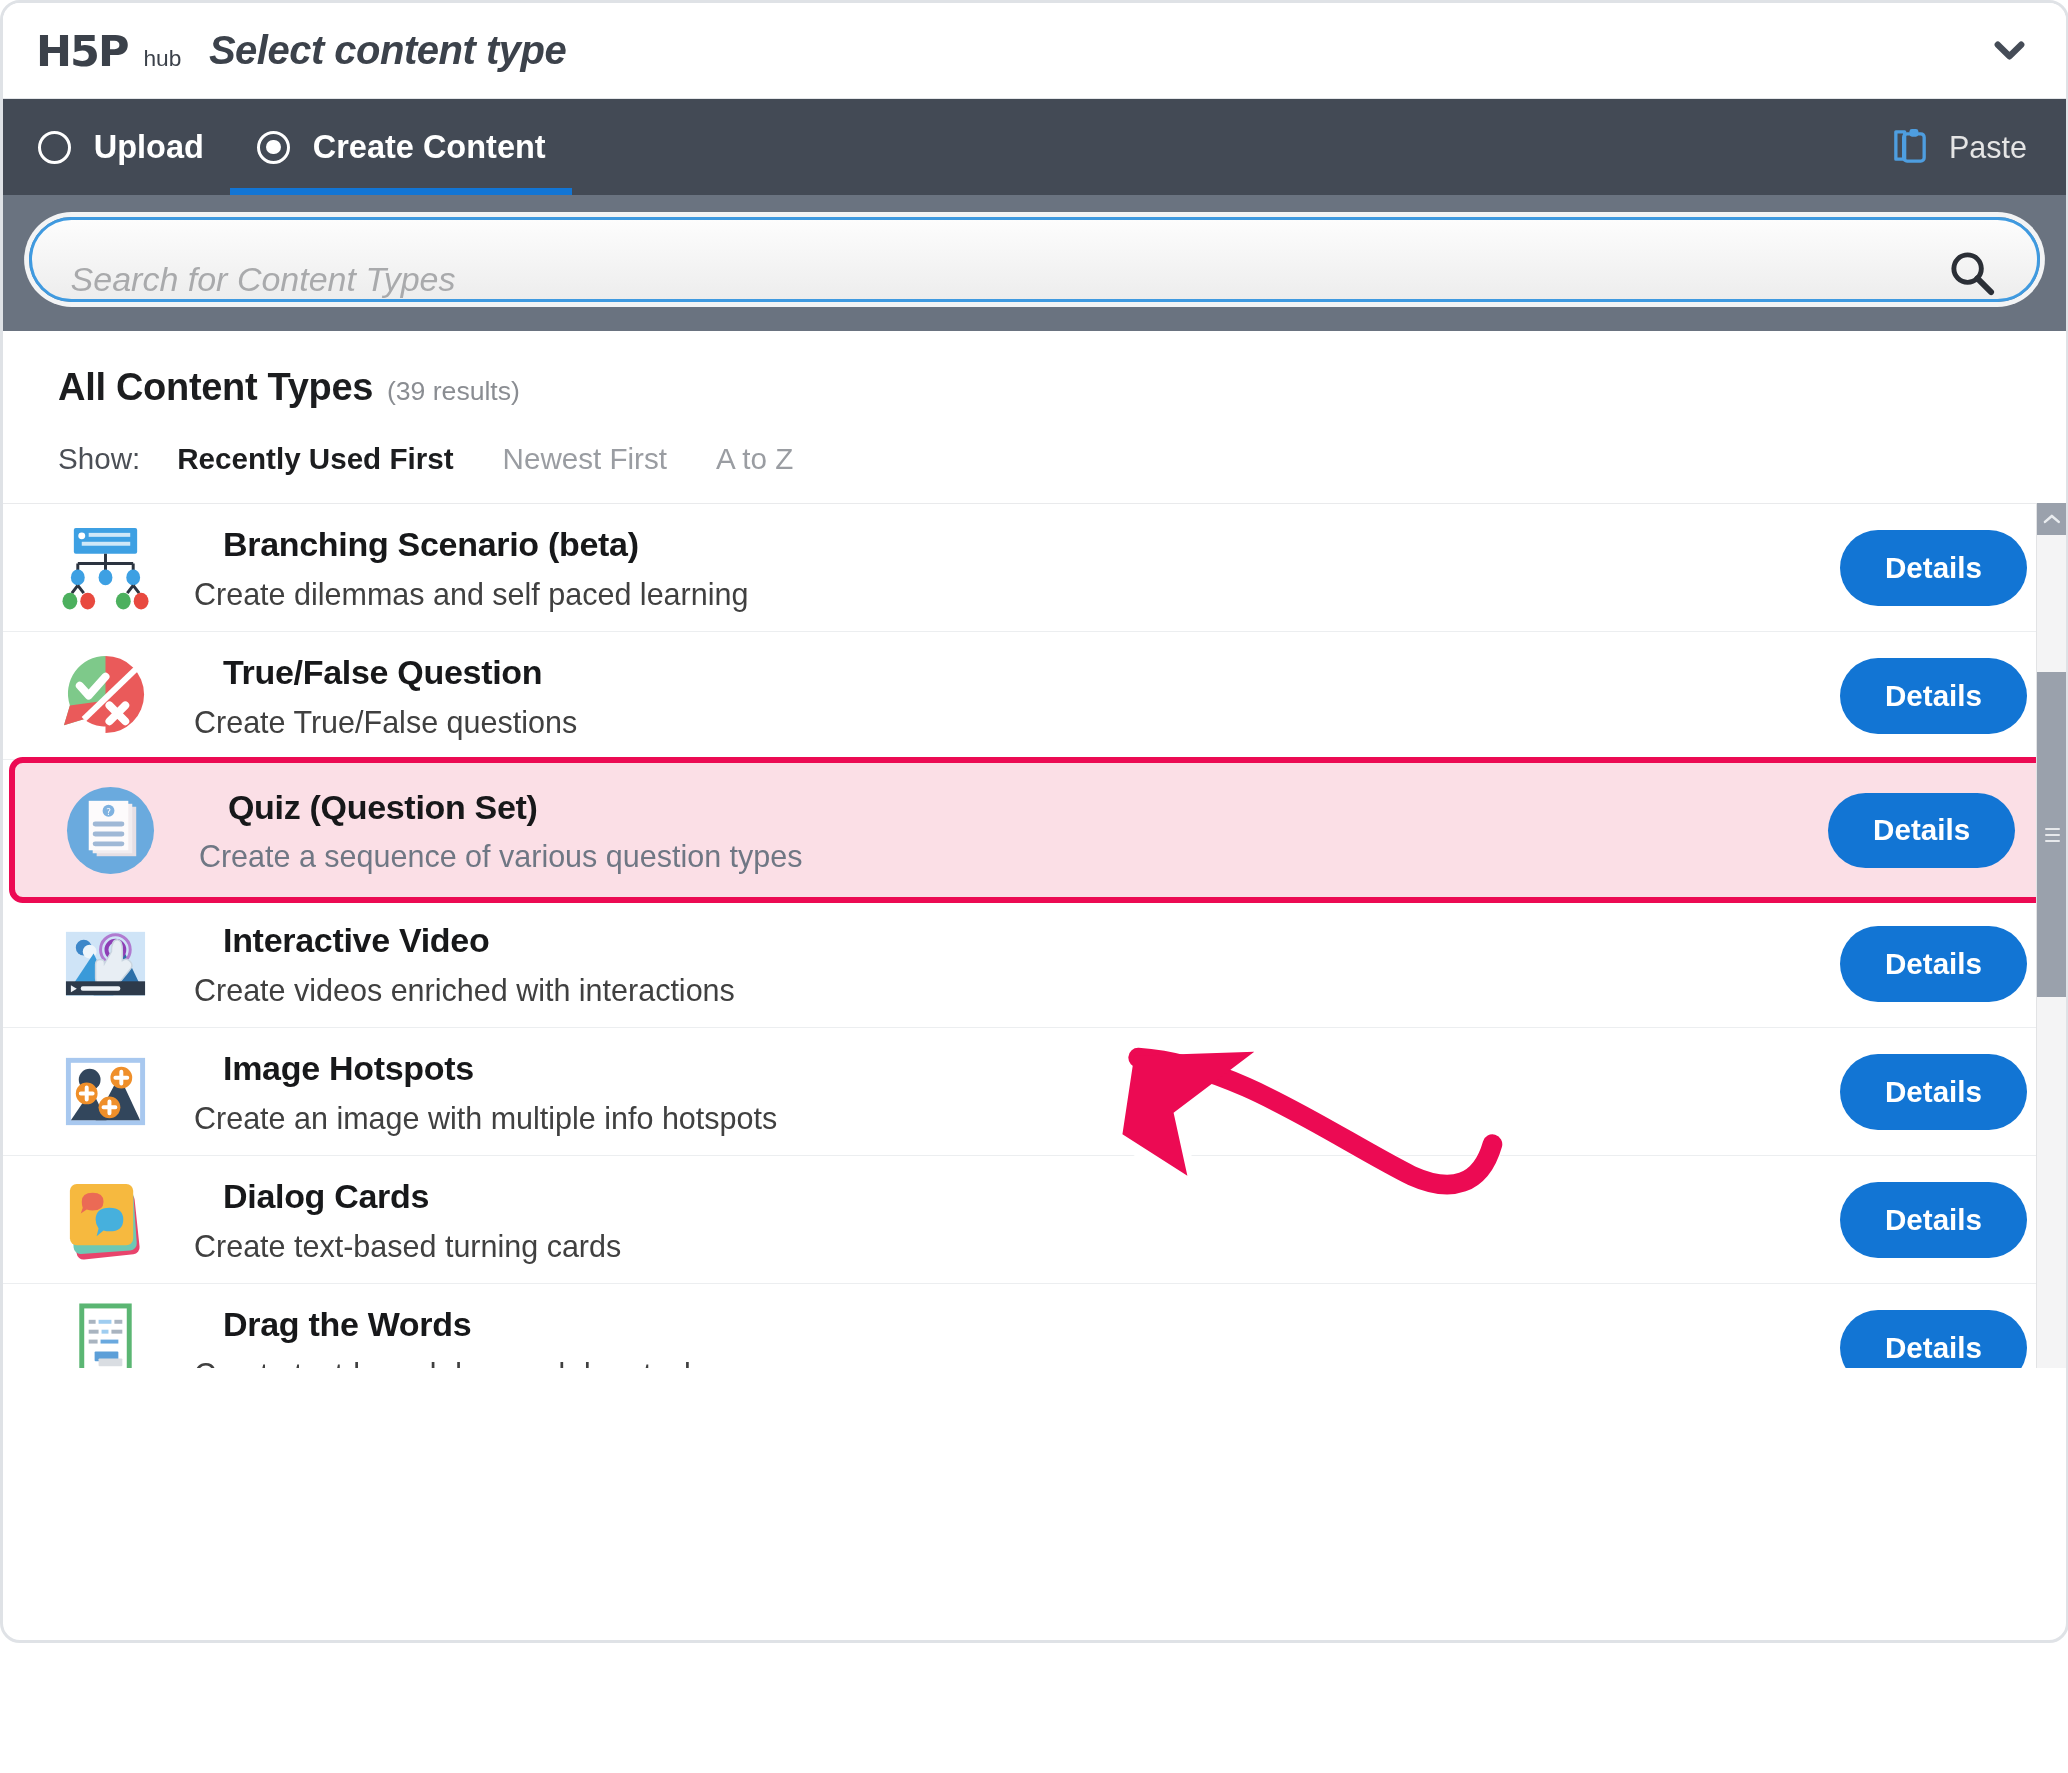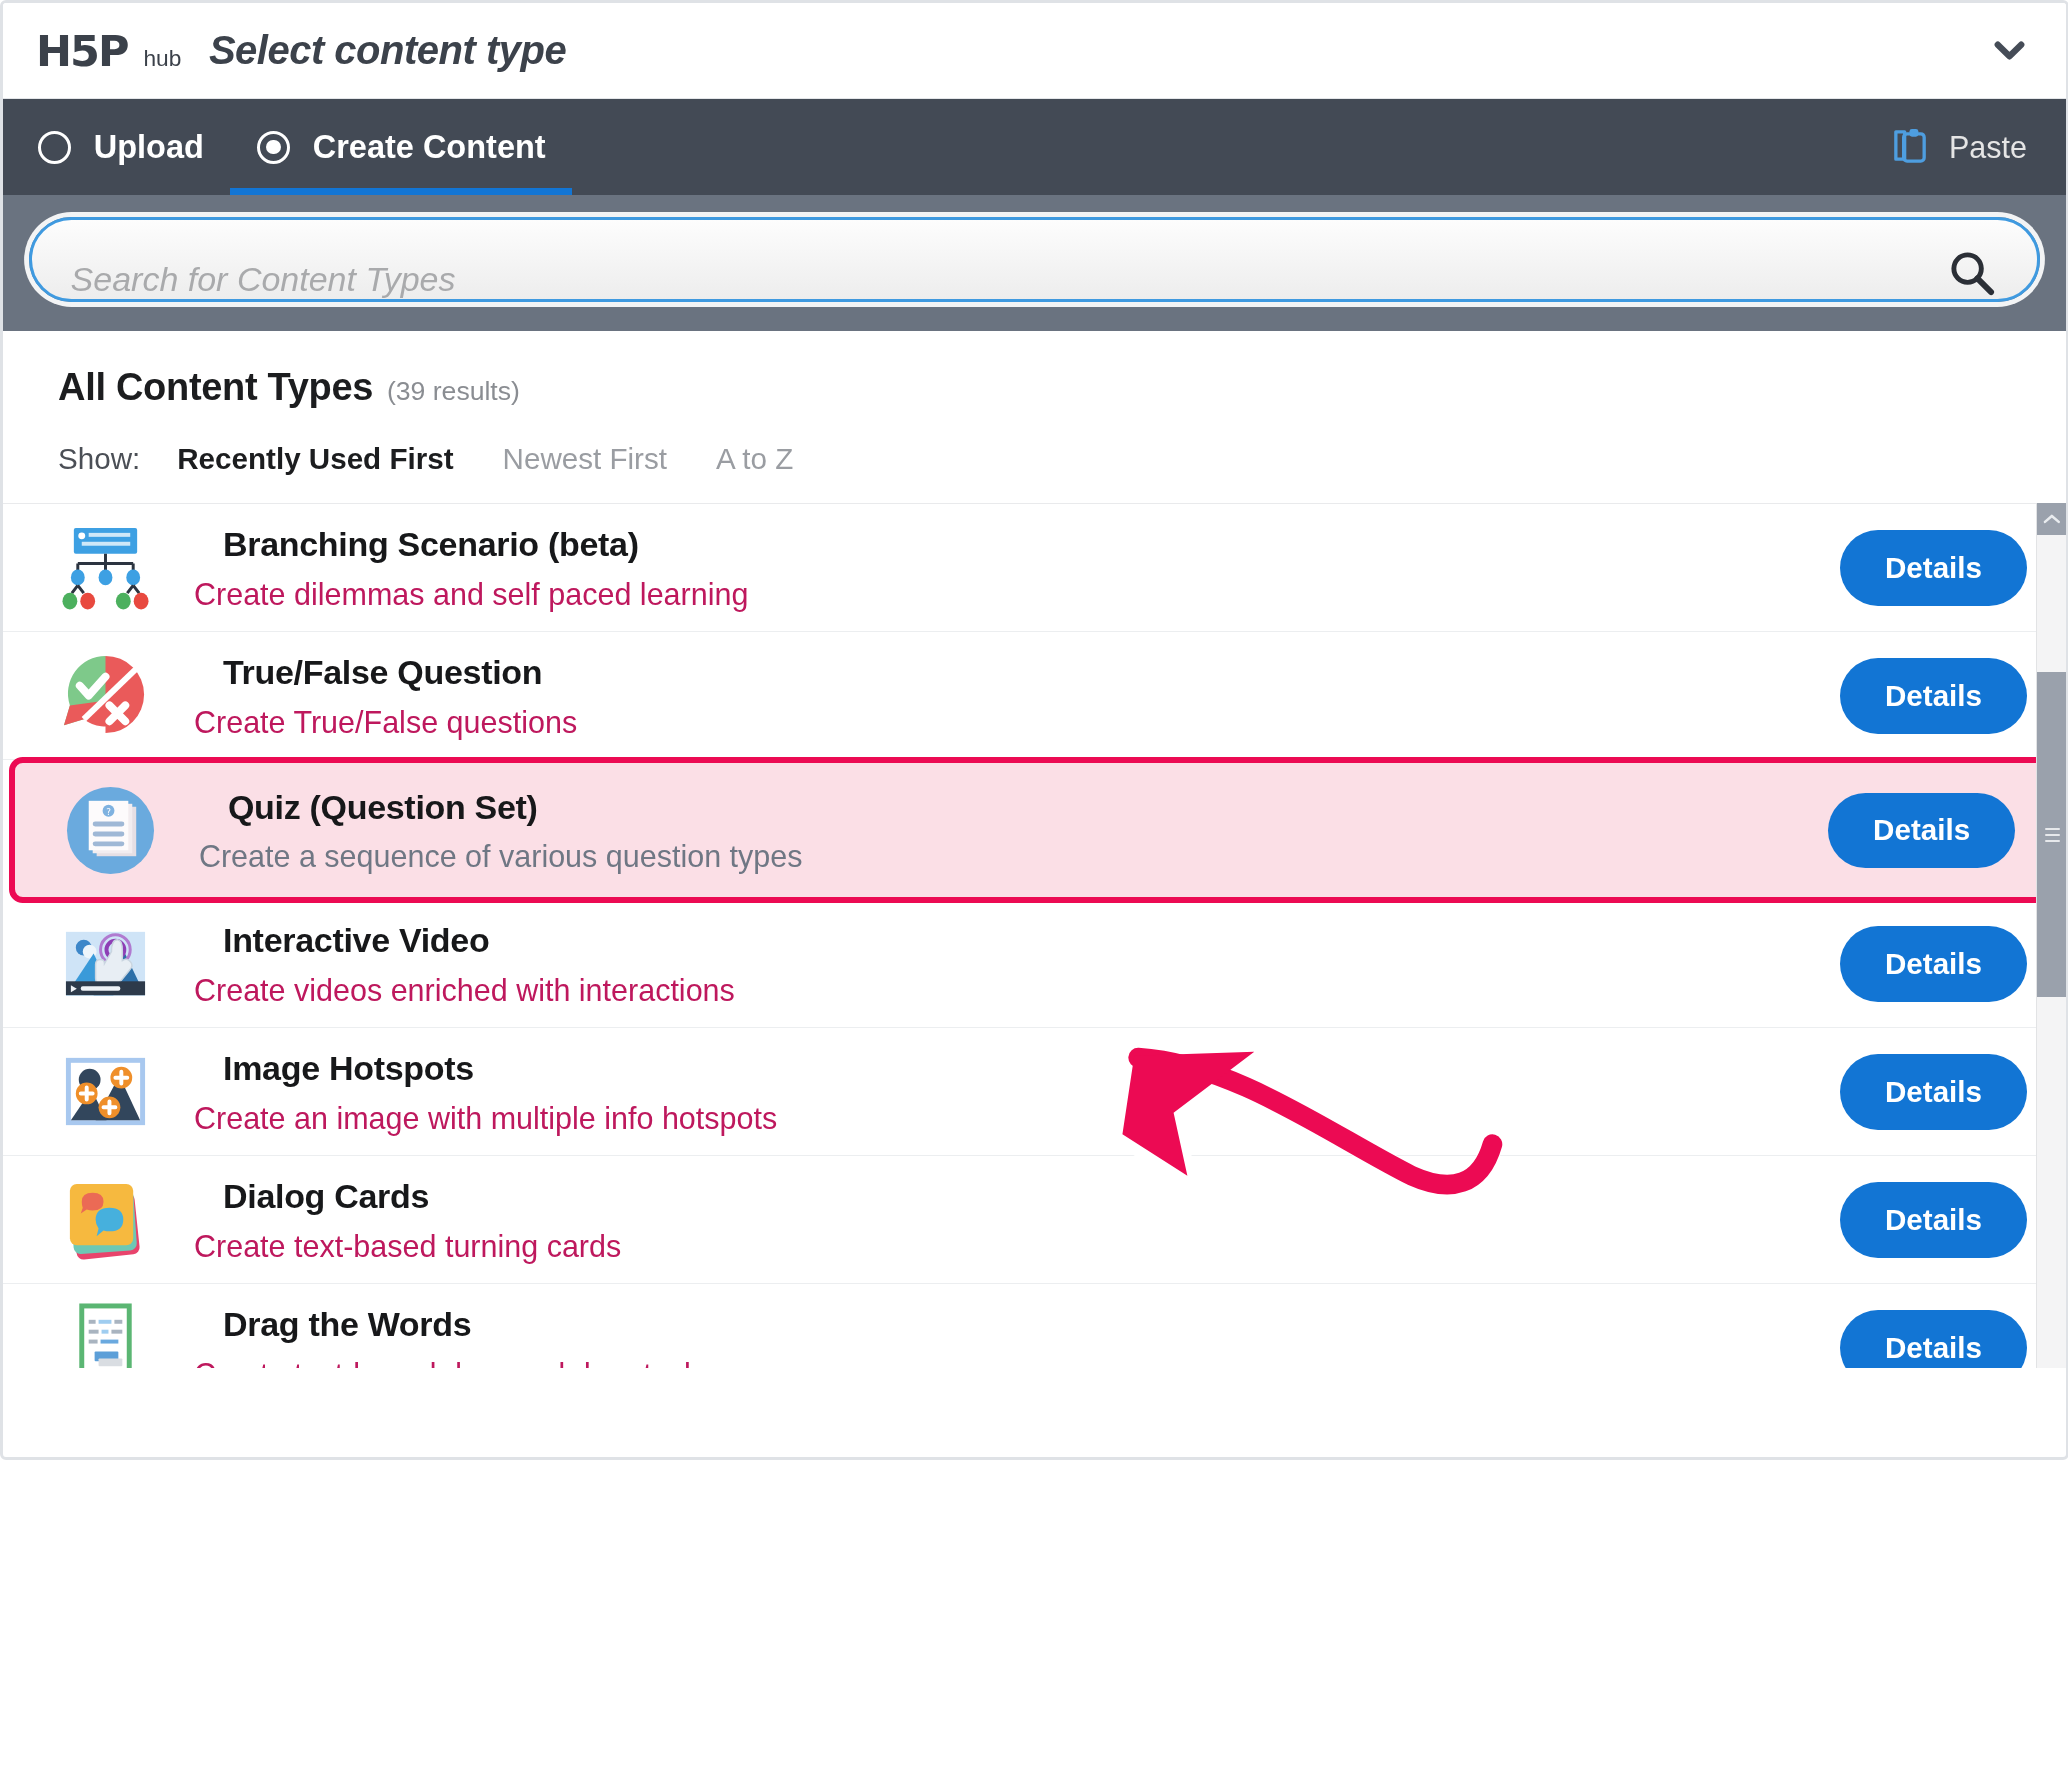--- a/index.html
+++ b/index.html
@@ -5,23 +5,23 @@
   * { box-sizing: border-box; margin: 0; padding: 0; }
   html, body {
     width: 2069px; height: 1773px;
     background: #ffffff;
     font-family: "Liberation Sans", sans-serif;
     overflow: hidden;
   }
 
   .app {
     position: relative;
-    width: 2069px; height: 1460px;
+    width: 2069px; height: 1643px;
     background: #ffffff;
-    border-radius: 6px;
+    border-radius: 20px;
     overflow: hidden;
     border: 3px solid #dfe2e6;
   }
 
   
   .titlebar {
     height: 96px;
     background: #ffffff;
     display: flex;
     align-items: center;
@@ -136,21 +136,21 @@
     background: #ffffff;
     position: relative;
   }
   .row .icon-box {
     width: 95px; height: 95px; flex: none;
     display: flex; align-items: center; justify-content: center;
     margin-right: 41px;
   }
   .row-text { flex: 1; min-width: 0; }
   .row-title { font-size: 34px; font-weight: 700; color: #17181a; letter-spacing: -0.3px; line-height: 1.25; margin-left: 29px; }
-  .row-desc { font-size: 30.5px; color: #be185d; margin-top: 8.9px; line-height: 1.25; }
+  .row-desc { font-size: 30.5px; color: #404040; margin-top: 8.9px; line-height: 1.25; }
   .details-btn {
     flex: none;
     background: #1275d4;
     color: #ffffff;
     font-size: 29.6px; font-weight: 700;
     border: none; border-radius: 39px;
     padding: 20.7px 45px;
     cursor: pointer;
     font-family: "Liberation Sans", sans-serif;
   }

